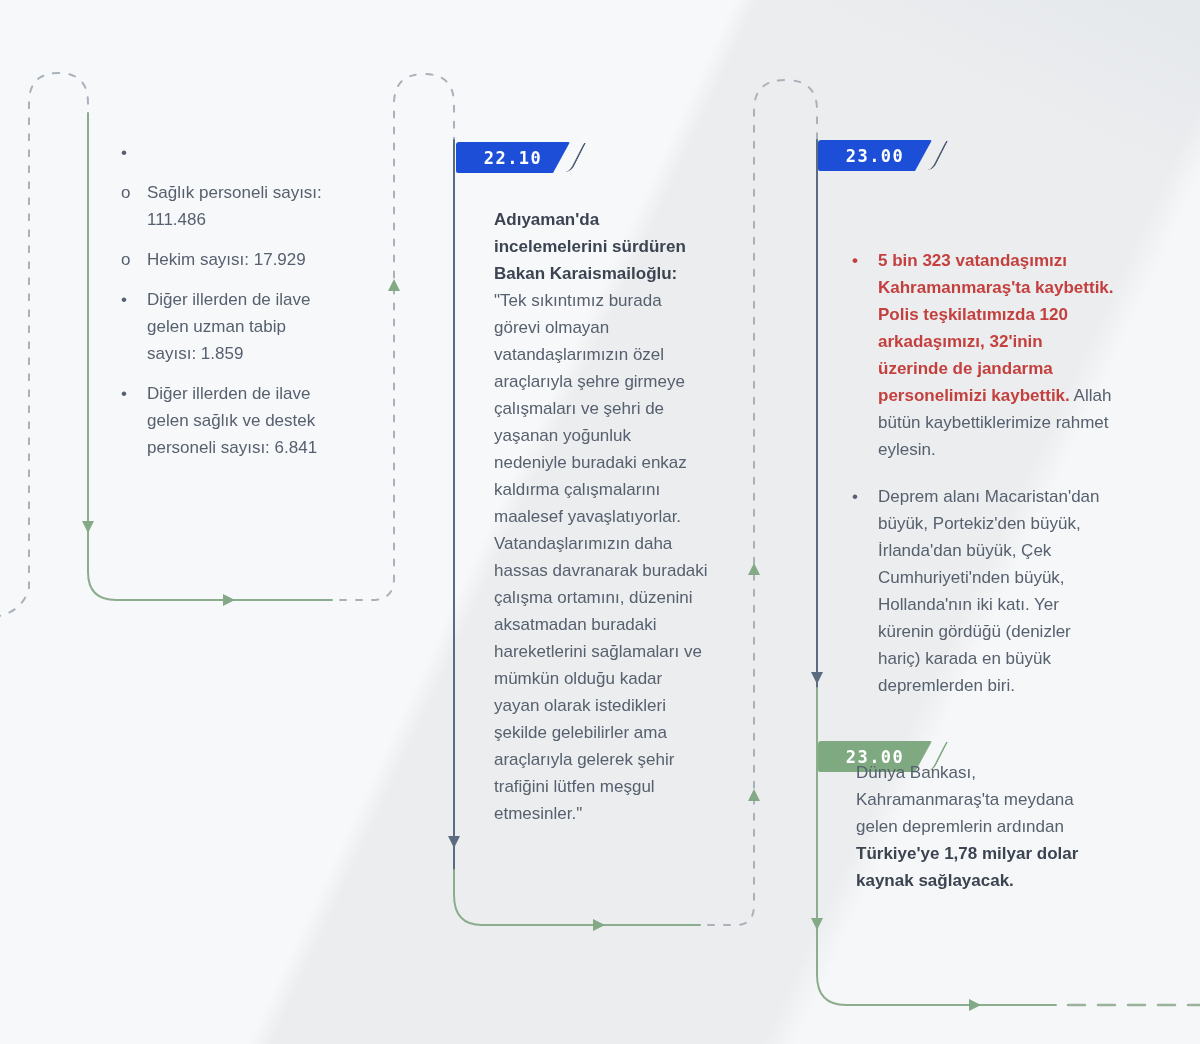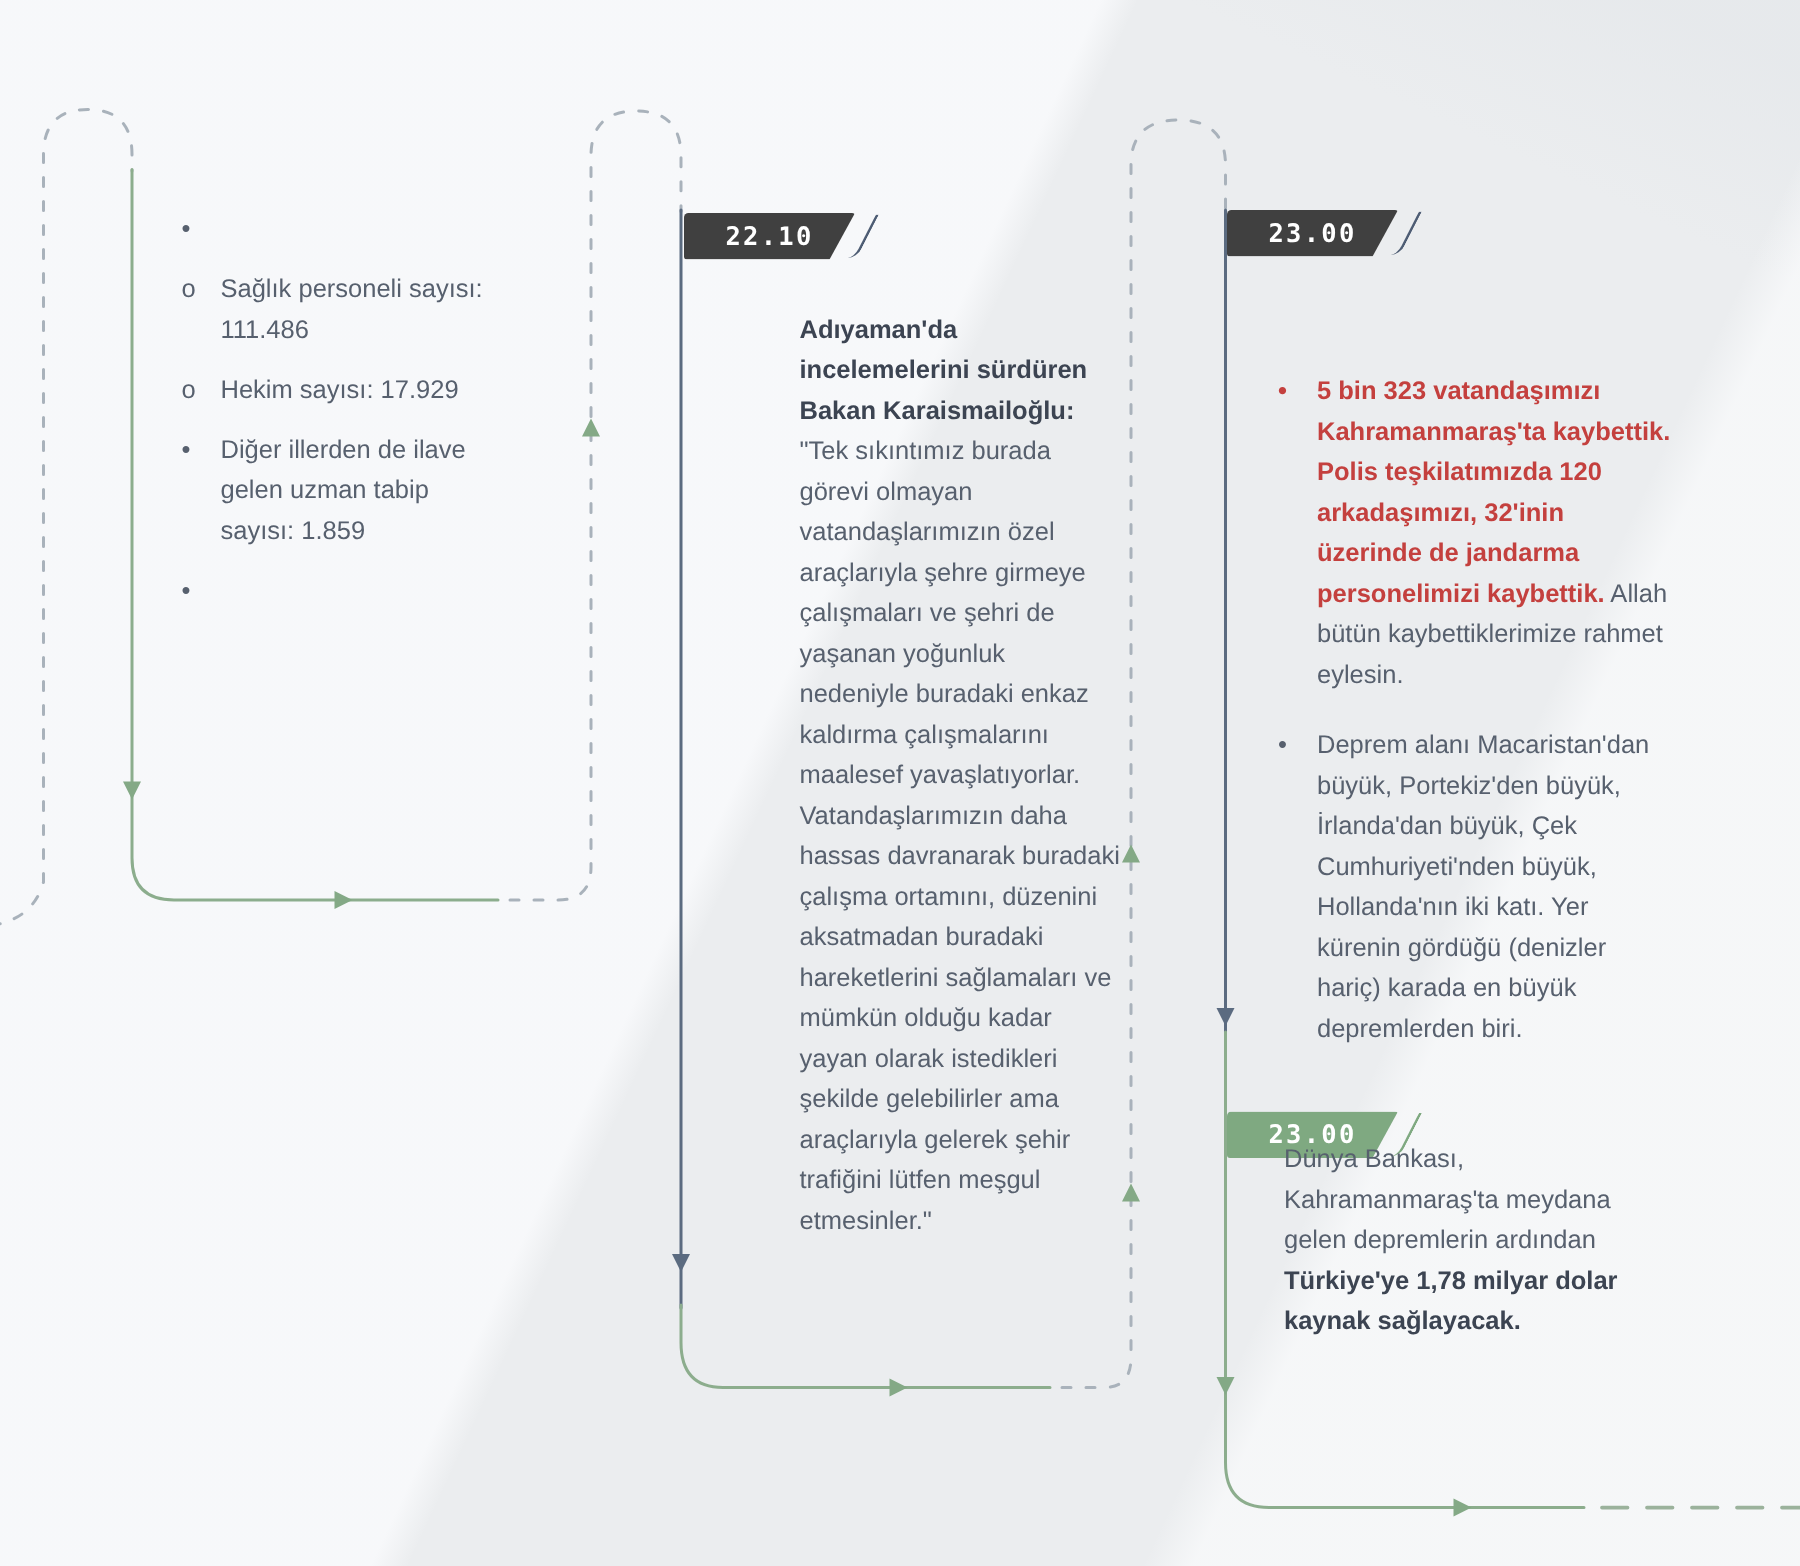--- a/index.html
+++ b/index.html
@@ -19,21 +19,21 @@
 
   
   .badge{
     position:absolute;width:114px;height:31px;
     display:flex;align-items:center;justify-content:center;
     color:#ffffff;font-family:"DejaVu Sans Mono","Liberation Mono",monospace;
     font-weight:bold;font-size:17px;letter-spacing:1.5px;
     border-radius:3px 2px 0 2px;
     clip-path:polygon(0 0,100% 0,calc(100% - 17px) 100%,0 100%);
   }
-  .badge.slate{background:#404040;}
+  .badge.slate{background:#1d4ed8;}
   .badge.green{background:#7fa981;}
   .badge-tail{
     position:absolute;width:12px;height:29px;
     border-right:2.5px solid;
     transform:skewX(-27deg);transform-origin:top left;
     border-radius:0 0 6px 0;
   }
   .badge-tail.slate{border-color:#4e5d74;}
   .badge-tail.green{border-color:#7fa981;}
 
@@ -100,29 +100,30 @@
     <div class="li">
       <span class="marker">o</span>
       <span class="body">Hekim sayısı: 17.929</span>
     </div>
     <div class="li">
       <span class="marker">•</span>
       <span class="body">Diğer illerden de ilave gelen uzman tabip sayısı: 1.859</span>
     </div>
     <div class="li">
       <span class="marker">•</span>
+      <span class="body">Diğer illerden de ilave gelen sağlık ve destek personeli sayısı: 6.841</span>
     </div>
   </div>
 
   <div class="badge slate" style="left:456px;top:142px;">
     <span>22.10</span>
   </div>
   <div class="badge-tail slate" style="left:572px;top:143px;"></div>
 
-  <div class="txt" style="left:494px;top:206px;width:214px;margin-left:39px;">
+  <div class="txt" style="left:494px;top:206px;width:214px;">
     <div class="bold-dark">Adıyaman'da incelemelerini sürdüren Bakan Karaismailoğlu:</div>
     <div class="quote-block">"Tek sıkıntımız burada görevi olmayan vatandaşlarımızın özel araçlarıyla şehre girmeye çalışmaları ve şehri de yaşanan yoğunluk nedeniyle buradaki enkaz kaldırma çalışmalarını maalesef yavaşlatıyorlar. Vatandaşlarımızın daha hassas davranarak buradaki çalışma ortamını, düzenini aksatmadan buradaki hareketlerini sağlamaları ve mümkün olduğu kadar yayan olarak istedikleri şekilde gelebilirler ama araçlarıyla gelerek şehir trafiğini lütfen meşgul etmesinler."</div>
   </div>
 
   <div class="badge slate" style="left:818px;top:140px;">
     <span>23.00</span>
   </div>
   <div class="badge-tail slate" style="left:934px;top:141px;"></div>
 
 

